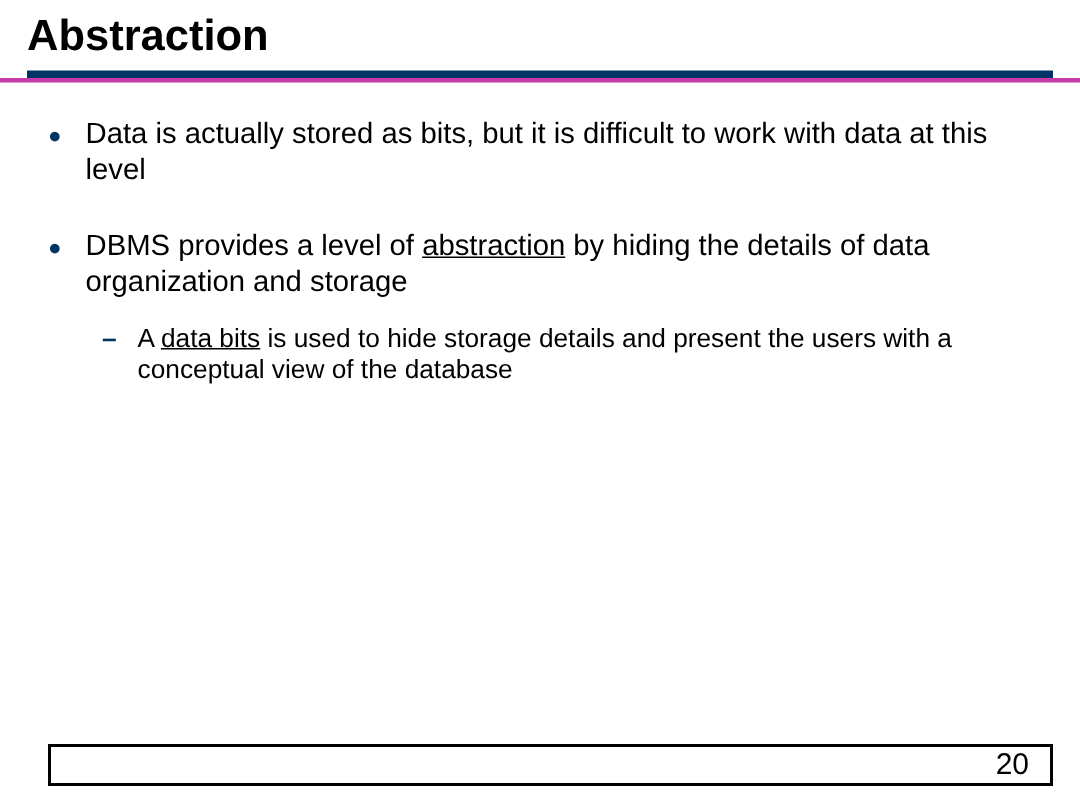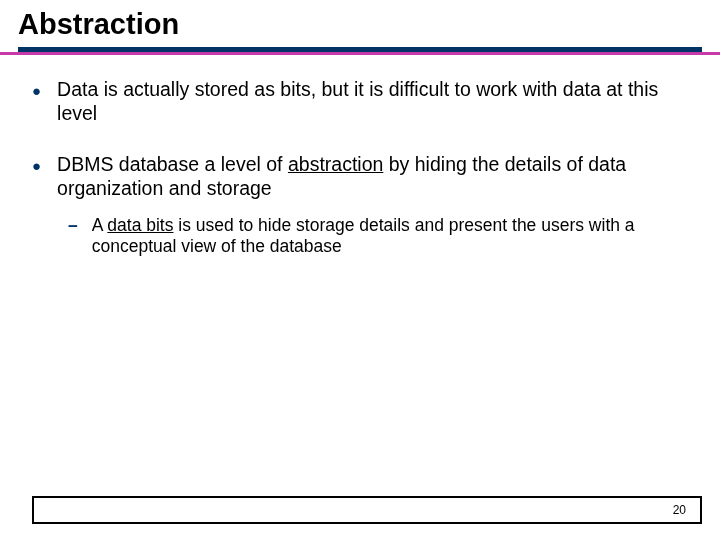--- a/index.html
+++ b/index.html
@@ -75,21 +75,21 @@
     position: absolute;
     left: 32px;
     right: 18px;
     bottom: 16px;
     height: 28px;
     border: 2px solid #000;
     display: flex;
     justify-content: flex-end;
     align-items: center;
     padding-right: 14px;
-    font-size: 12px;
+    font-size: 20px;
   }
 </style>
 </head>
 <body>
 
 <div class="title">Abstraction</div>
 
 <div class="rule-wrap">
   <div class="rule-navy"></div>
   <div class="rule-magenta"></div>
@@ -97,21 +97,21 @@
 
 <div class="content">
 
   <div class="bullet-item">
     <span class="bullet-dot">●</span>
     <span class="bullet-text">Data is actually stored as bits, but it is difficult to work with data at this level</span>
   </div>
 
   <div class="bullet-item" style="margin-bottom:0;">
     <span class="bullet-dot">●</span>
-    <span class="bullet-text"><span>DBMS database a level of </span><span class="underline">abstraction</span><span> by hiding the details of data organization and storage</span></span>
+    <span class="bullet-text"><span>DBMS provides a level of </span><span class="underline">abstraction</span><span> by hiding the details of data organization and storage</span></span>
   </div>
 
   <div class="sub-item">
     <span class="sub-dash">–</span>
     <span class="sub-text"><span>A </span><span class="underline">data bits</span><span> is used to hide storage details and present the users with a conceptual view of the database</span></span>
   </div>
 
 </div>
 
 <div class="footer-box">

